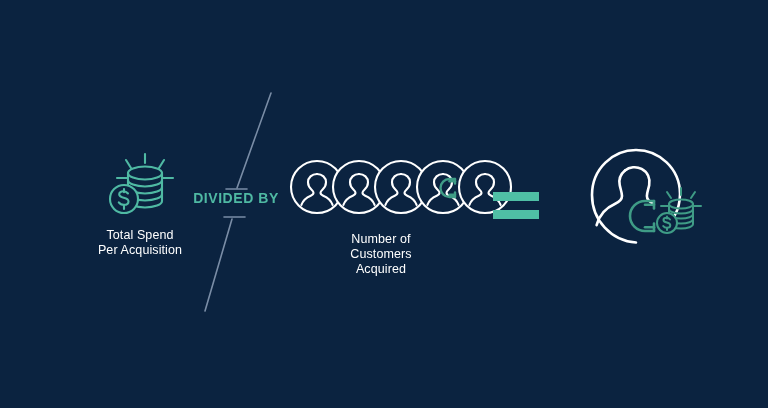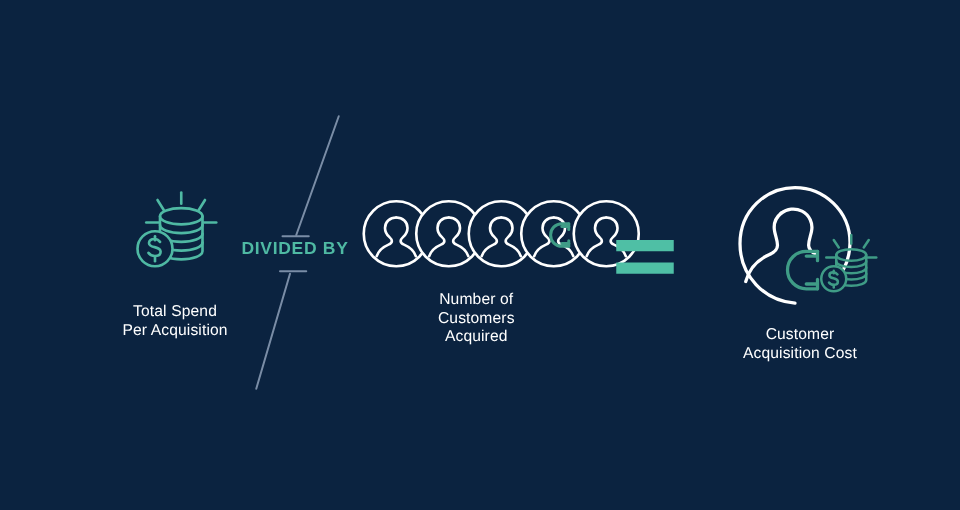--- a/index.html
+++ b/index.html
@@ -30,21 +30,21 @@
     position: absolute;
     display: flex;
     flex-direction: column;
     align-items: center;
   }
   .icon-wrap {
     position: relative;
     display: block;
   }
   .caption {
-    margin-top: 24px;
+    margin-top: 10px;
     color: #ffffff;
     font-size: 12.5px;
     line-height: 15px;
     text-align: center;
     letter-spacing: 0.1px;
     white-space: pre-line;
   }
 
   
   #term-spend {
@@ -236,18 +236,16 @@
             <path d="M91 61v5c0 2.5 5.4 4.6 12 4.6s12-2.1 12-4.6v-5"></path>
             <path d="M91 66v5c0 2.5 5.4 4.6 12 4.6s12-2.1 12-4.6v-5"></path>
             <path d="M91 71v5c0 2.5 5.4 4.6 12 4.6s12-2.1 12-4.6v-5"></path>
             <circle cx="89" cy="75" r="10" fill="#0b2340"></circle>
             <path d="M92 71.5c-.9-1.2-1.9-1.7-3.4-1.7-1.8 0-3.1 1-3.1 2.3 0 1.4 1.1 2 3.3 2.5 2.2.5 3.5 1.2 3.5 2.7 0 1.5-1.4 2.5-3.4 2.5-1.7 0-2.9-.6-3.7-1.8"></path>
             <line x1="89" y1="68.5" x2="89" y2="70.6"></line>
             <line x1="89" y1="80" x2="89" y2="82"></line>
           </g>
         </svg>
       </span>
-      <div class="caption">Customer
-Acquisition Cost</div>
     </div>
 
   </div>
 </div>
 
 </body></html>

